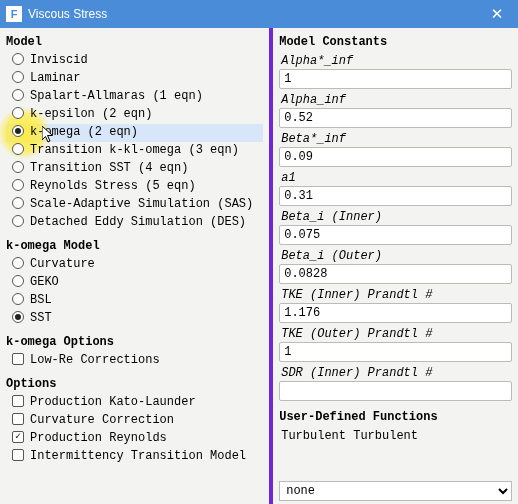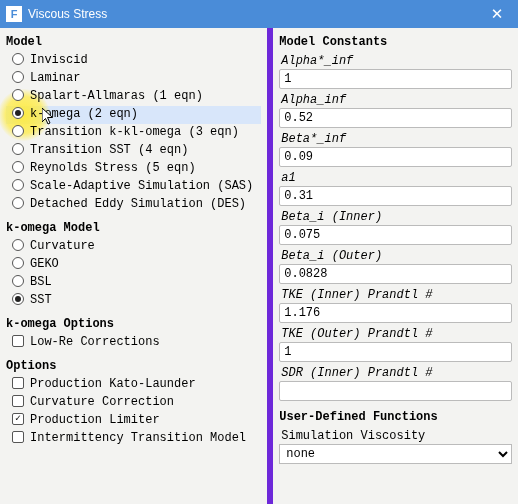--- a/index.html
+++ b/index.html
@@ -42,21 +42,21 @@
   }
   .content {
     display: flex;
     height: calc(100% - 28px);
     background: #f3f3f1;
   }
   .col {
     padding: 4px 6px 6px 6px;
     overflow: hidden;
   }
-  .col-left { width: 290px; border-right: 6px solid #6d28d9; }
+  .col-left { width: 290px; border-right: 4px solid #6d28d9; }
   .col-right { width: 260px; }
   .section-title {
     font-weight: bold;
     padding: 3px 0 3px 0;
   }
   .radio-row, .check-row {
     display: flex; align-items: flex-start;
     padding: 1px 0 1px 6px;
     height: 18px;
     position: relative;
@@ -116,20 +116,21 @@
     margin-bottom: 2px;
   }
   .udf-label { padding: 2px 0 1px 2px; }
   select.udf-select {
     width: 100%;
     padding: 1px 2px;
     border: 1px solid #bbb;
     font-family: inherit;
     font-size: 12px;
     background: #fff;
+    margin-top: 37px;
   }
   .groupbox { margin-bottom: 4px; }
 </style>
 </head>
 <body>
 
 <div class="titlebar">
   <span class="title-icon">F</span>
   <span class="title-text">Viscous Stress</span>
   <span class="title-close">✕</span>
@@ -144,20 +145,24 @@
             <span class="radio"></span>
             <span class="lbl">Inviscid</span>
           </div>
           <div class="radio-row">
             <span class="radio"></span>
             <span class="lbl">Laminar</span>
           </div>
           <div class="radio-row">
             <span class="radio"></span>
             <span class="lbl">Spalart-Allmaras (1 eqn)</span>
+          </div>
+          <div class="radio-row">
+            <span class="radio"></span>
+            <span class="lbl">k-epsilon (2 eqn)</span>
           </div>
           <div class="radio-row hovered">
             <div class="highlight-circle"></div>
             <div class="cursor"><svg width="14" height="18" viewBox="0 0 14 18">
                 <path d="M0 0 L0 14 L3.5 10.5 L6 16 L8 15 L5.5 9.5 L10.5 9.5 Z" fill="#fff" stroke="#000" stroke-width="1"></path>
               </svg></div>
             <span class="radio selected"></span>
             <span class="lbl">k-omega (2 eqn)</span>
           </div>
           <div class="radio-row">
@@ -221,37 +226,37 @@
           <div class="check-row">
             <span class="checkbox"></span>
             <span class="lbl">Production Kato-Launder</span>
           </div>
           <div class="check-row">
             <span class="checkbox"></span>
             <span class="lbl">Curvature Correction</span>
           </div>
           <div class="check-row">
             <span class="checkbox checked"></span>
-            <span class="lbl">Production Limiter</span>
+            <span class="lbl">Production Reynolds</span>
           </div>
           <div class="check-row">
             <span class="checkbox"></span>
             <span class="lbl">Intermittency Transition Model</span>
           </div>
         </div>
     </div>
   </div>
 
   <div class="col col-right">
     <div class="groupbox">
       <div class="section-title">Model Constants</div>
       <div id="constants-list"><div class="const-label">Alpha*_inf</div><input class="const-input" value="1" style=""><div class="const-label">Alpha_inf</div><input class="const-input" value="0.52" style=""><div class="const-label">Beta*_inf</div><input class="const-input" value="0.09" style=""><div class="const-label">a1</div><input class="const-input" value="0.31" style=""><div class="const-label">Beta_i (Inner)</div><input class="const-input" value="0.075" style=""><div class="const-label">Beta_i (Outer)</div><input class="const-input" value="0.0828" style=""><div class="const-label">TKE (Inner) Prandtl #</div><input class="const-input" value="1.176" style=""><div class="const-label">TKE (Outer) Prandtl #</div><input class="const-input" value="1" style=""><div class="const-label">SDR (Inner) Prandtl #</div><input class="const-input" style=""></div>
     </div>
 
     <div class="groupbox">
       <div class="section-title">User-Defined Functions</div>
-      <div class="udf-label">Simulation Viscosity</div>
+      <div class="udf-label">Turbulent Turbulent</div>
       <select class="udf-select">
         <option>none</option>
       </select>
     </div>
   </div>
 </div>
 
 </body></html>

